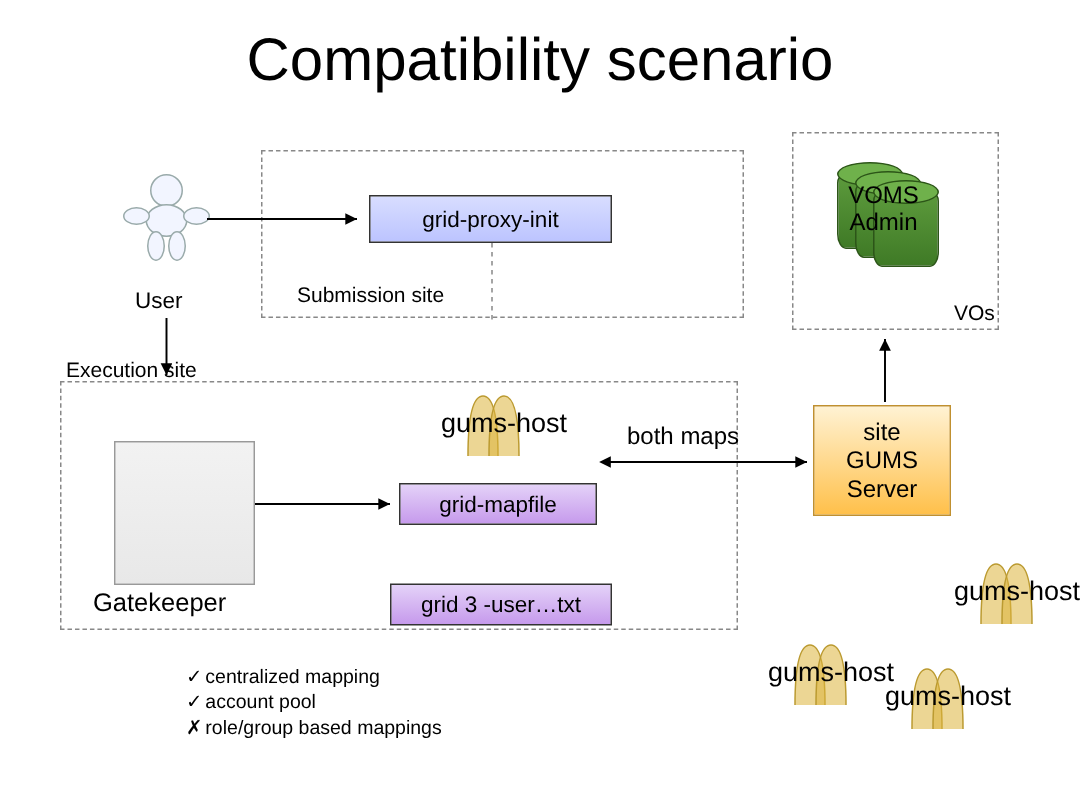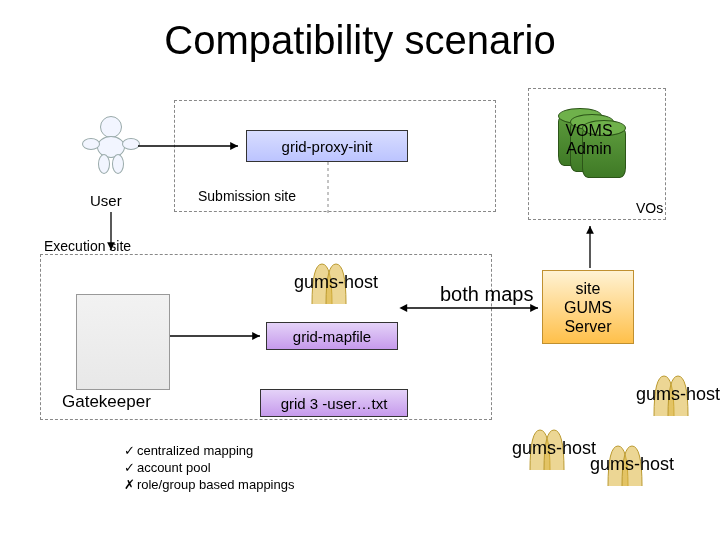--- a/index.html
+++ b/index.html
@@ -212,21 +212,21 @@
     <path d="M8 46 Q8 6 18 6 Q28 6 28 46" fill="rgba(220,180,60,0.55)" stroke="#bb9a30" stroke-width="1"></path>
     <path d="M22 46 Q22 6 32 6 Q42 6 42 46" fill="rgba(220,180,60,0.55)" stroke="#bb9a30" stroke-width="1"></path>
   </svg>
 </div>
 <div class="gh-label" style="left:294px; top:272px;">gums-host</div>
 
 <div class="box grad-purple" style="left:266px; top:322px; width:130px; height:26px;">grid-mapfile</div>
 
 <div class="box grad-purple" style="left:260px; top:372px; width:146px; height:26px;margin-top:17px;">grid 3 -user…txt</div>
 
-<div class="label" style="left:440px; top:283px; font-size:20px;">both maps</div>
+<div class="label" style="left:418px; top:283px; font-size:16px;">both maps</div>
 
 <div class="box grad-orange" style="left:542px; top:270px; width:90px; height:72px; flex-direction:column; line-height:19px; font-size:16px;">
   <span>site</span>
   <span>GUMS</span>
   <span>Server</span>
 </div>
 
 <div class="arrow" style="left:138px; top:136px;">
   <svg width="110" height="20">
       <defs>

